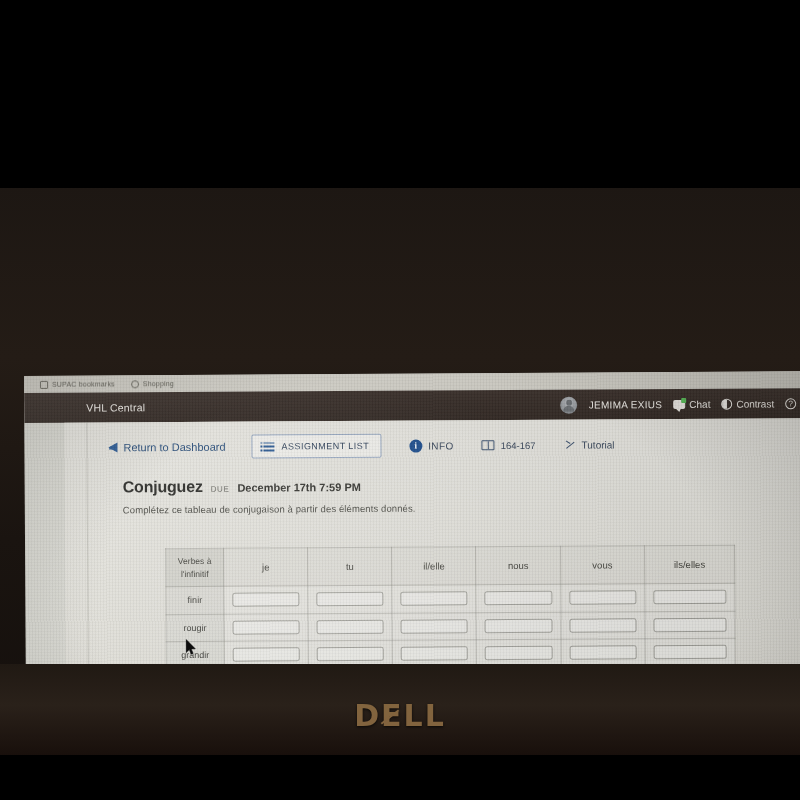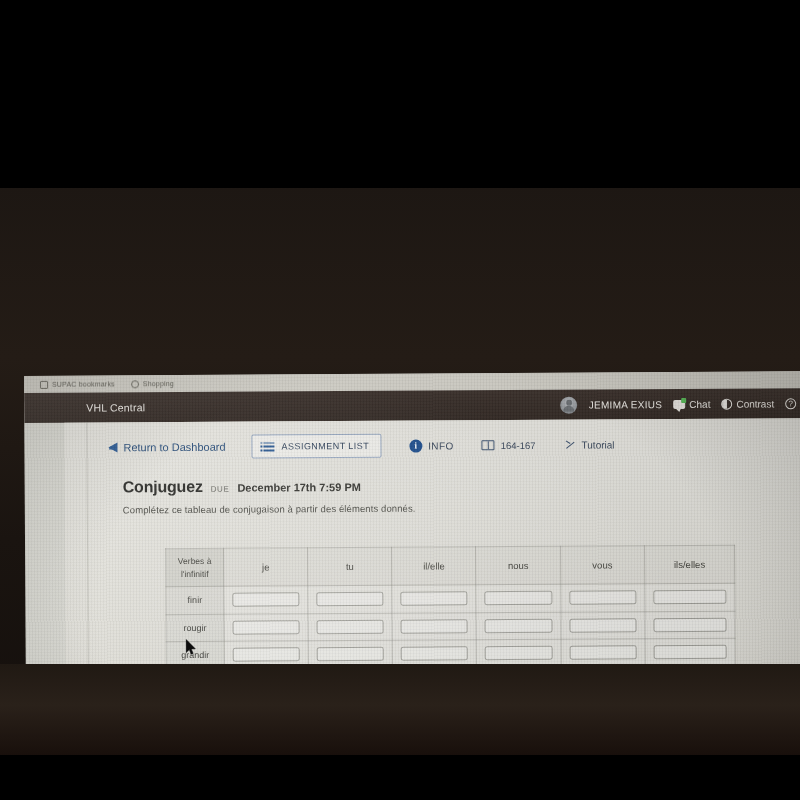--- a/index.html
+++ b/index.html
@@ -686,19 +686,22 @@
       <div id="cursor">
         <svg width="11" height="16" viewBox="0 0 11 16">
           <path d="M0.5 0.5 L0.5 13.5 L3.6 10.6 L5.6 15.2 L7.4 14.4 L5.5 9.9 L9.6 9.9 Z" fill="#0d0d0d" stroke="#0d0d0d" stroke-width="0.6"></path>
         </svg>
       </div>
 
       <div id="screen-glare"></div>
     </div>
 
     <div id="deck"></div>
+    <div id="dell-logo">
+      <span><span>D</span><span class="slash">E</span><span>L</span><span>L</span></span>
+    </div>
     <div id="deck-edge"></div>
     <div id="hinge"></div>
   </div>
 
   <div class="letterbox top"></div>
   <div class="letterbox bottom"></div>
 </div>
 
 </body></html>

